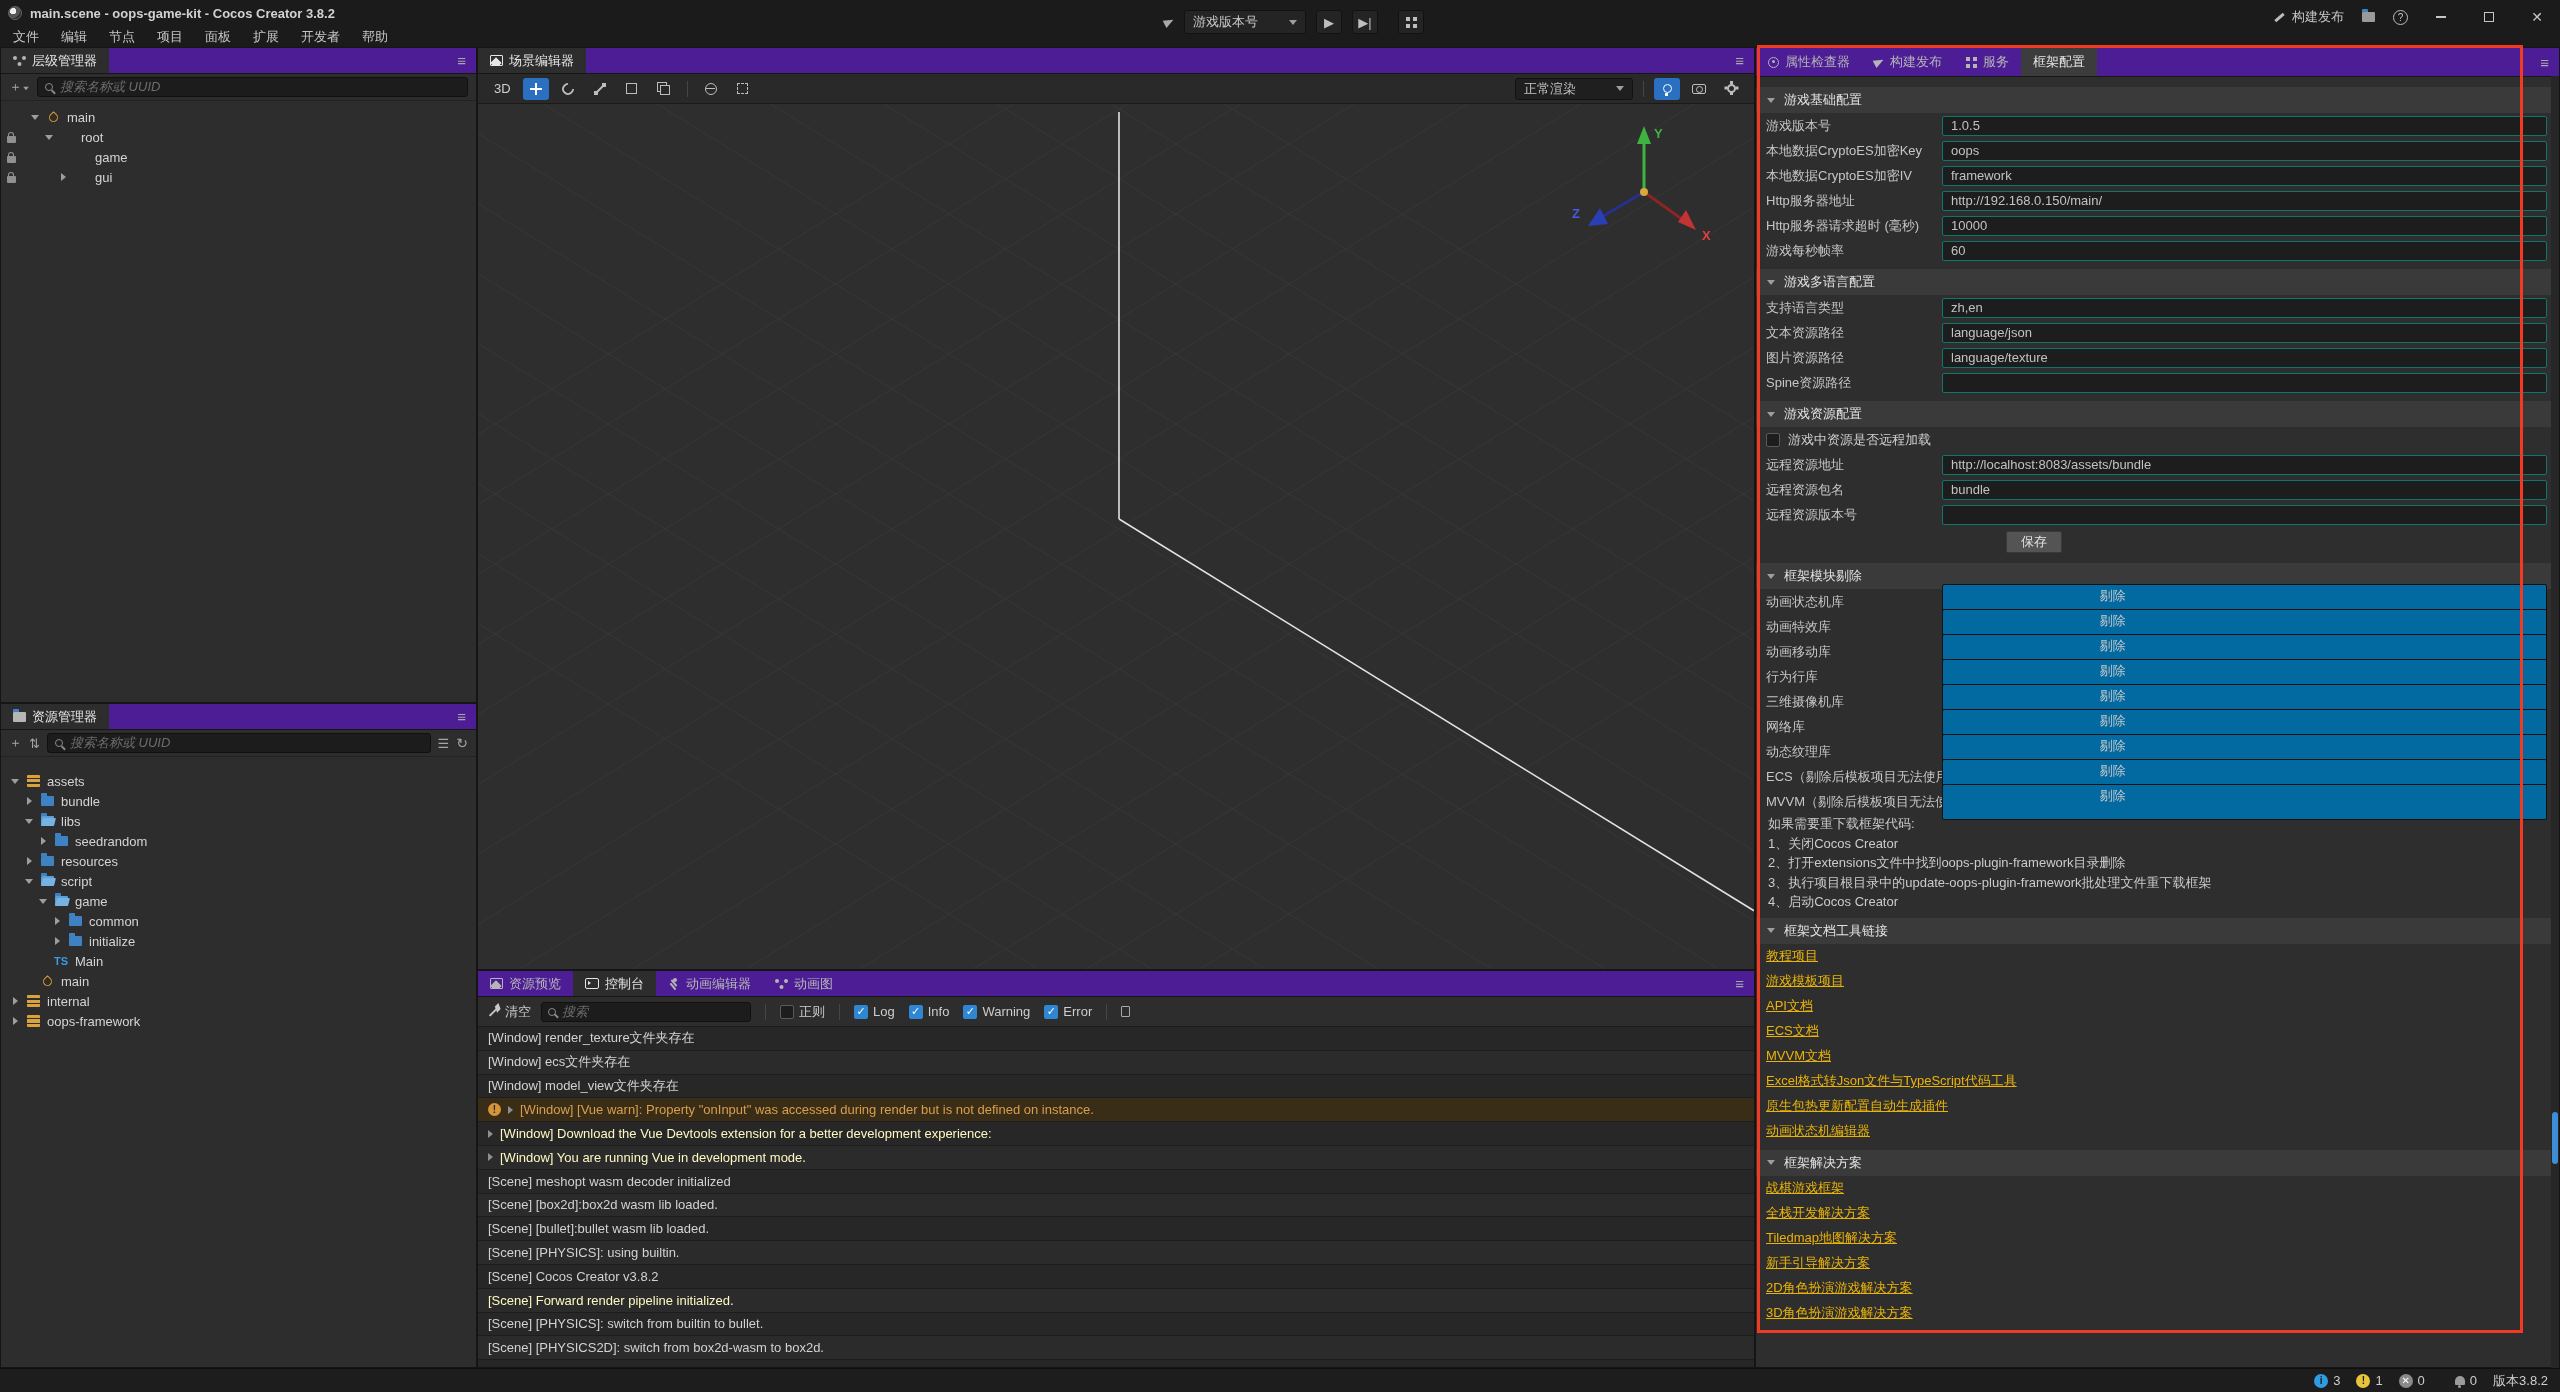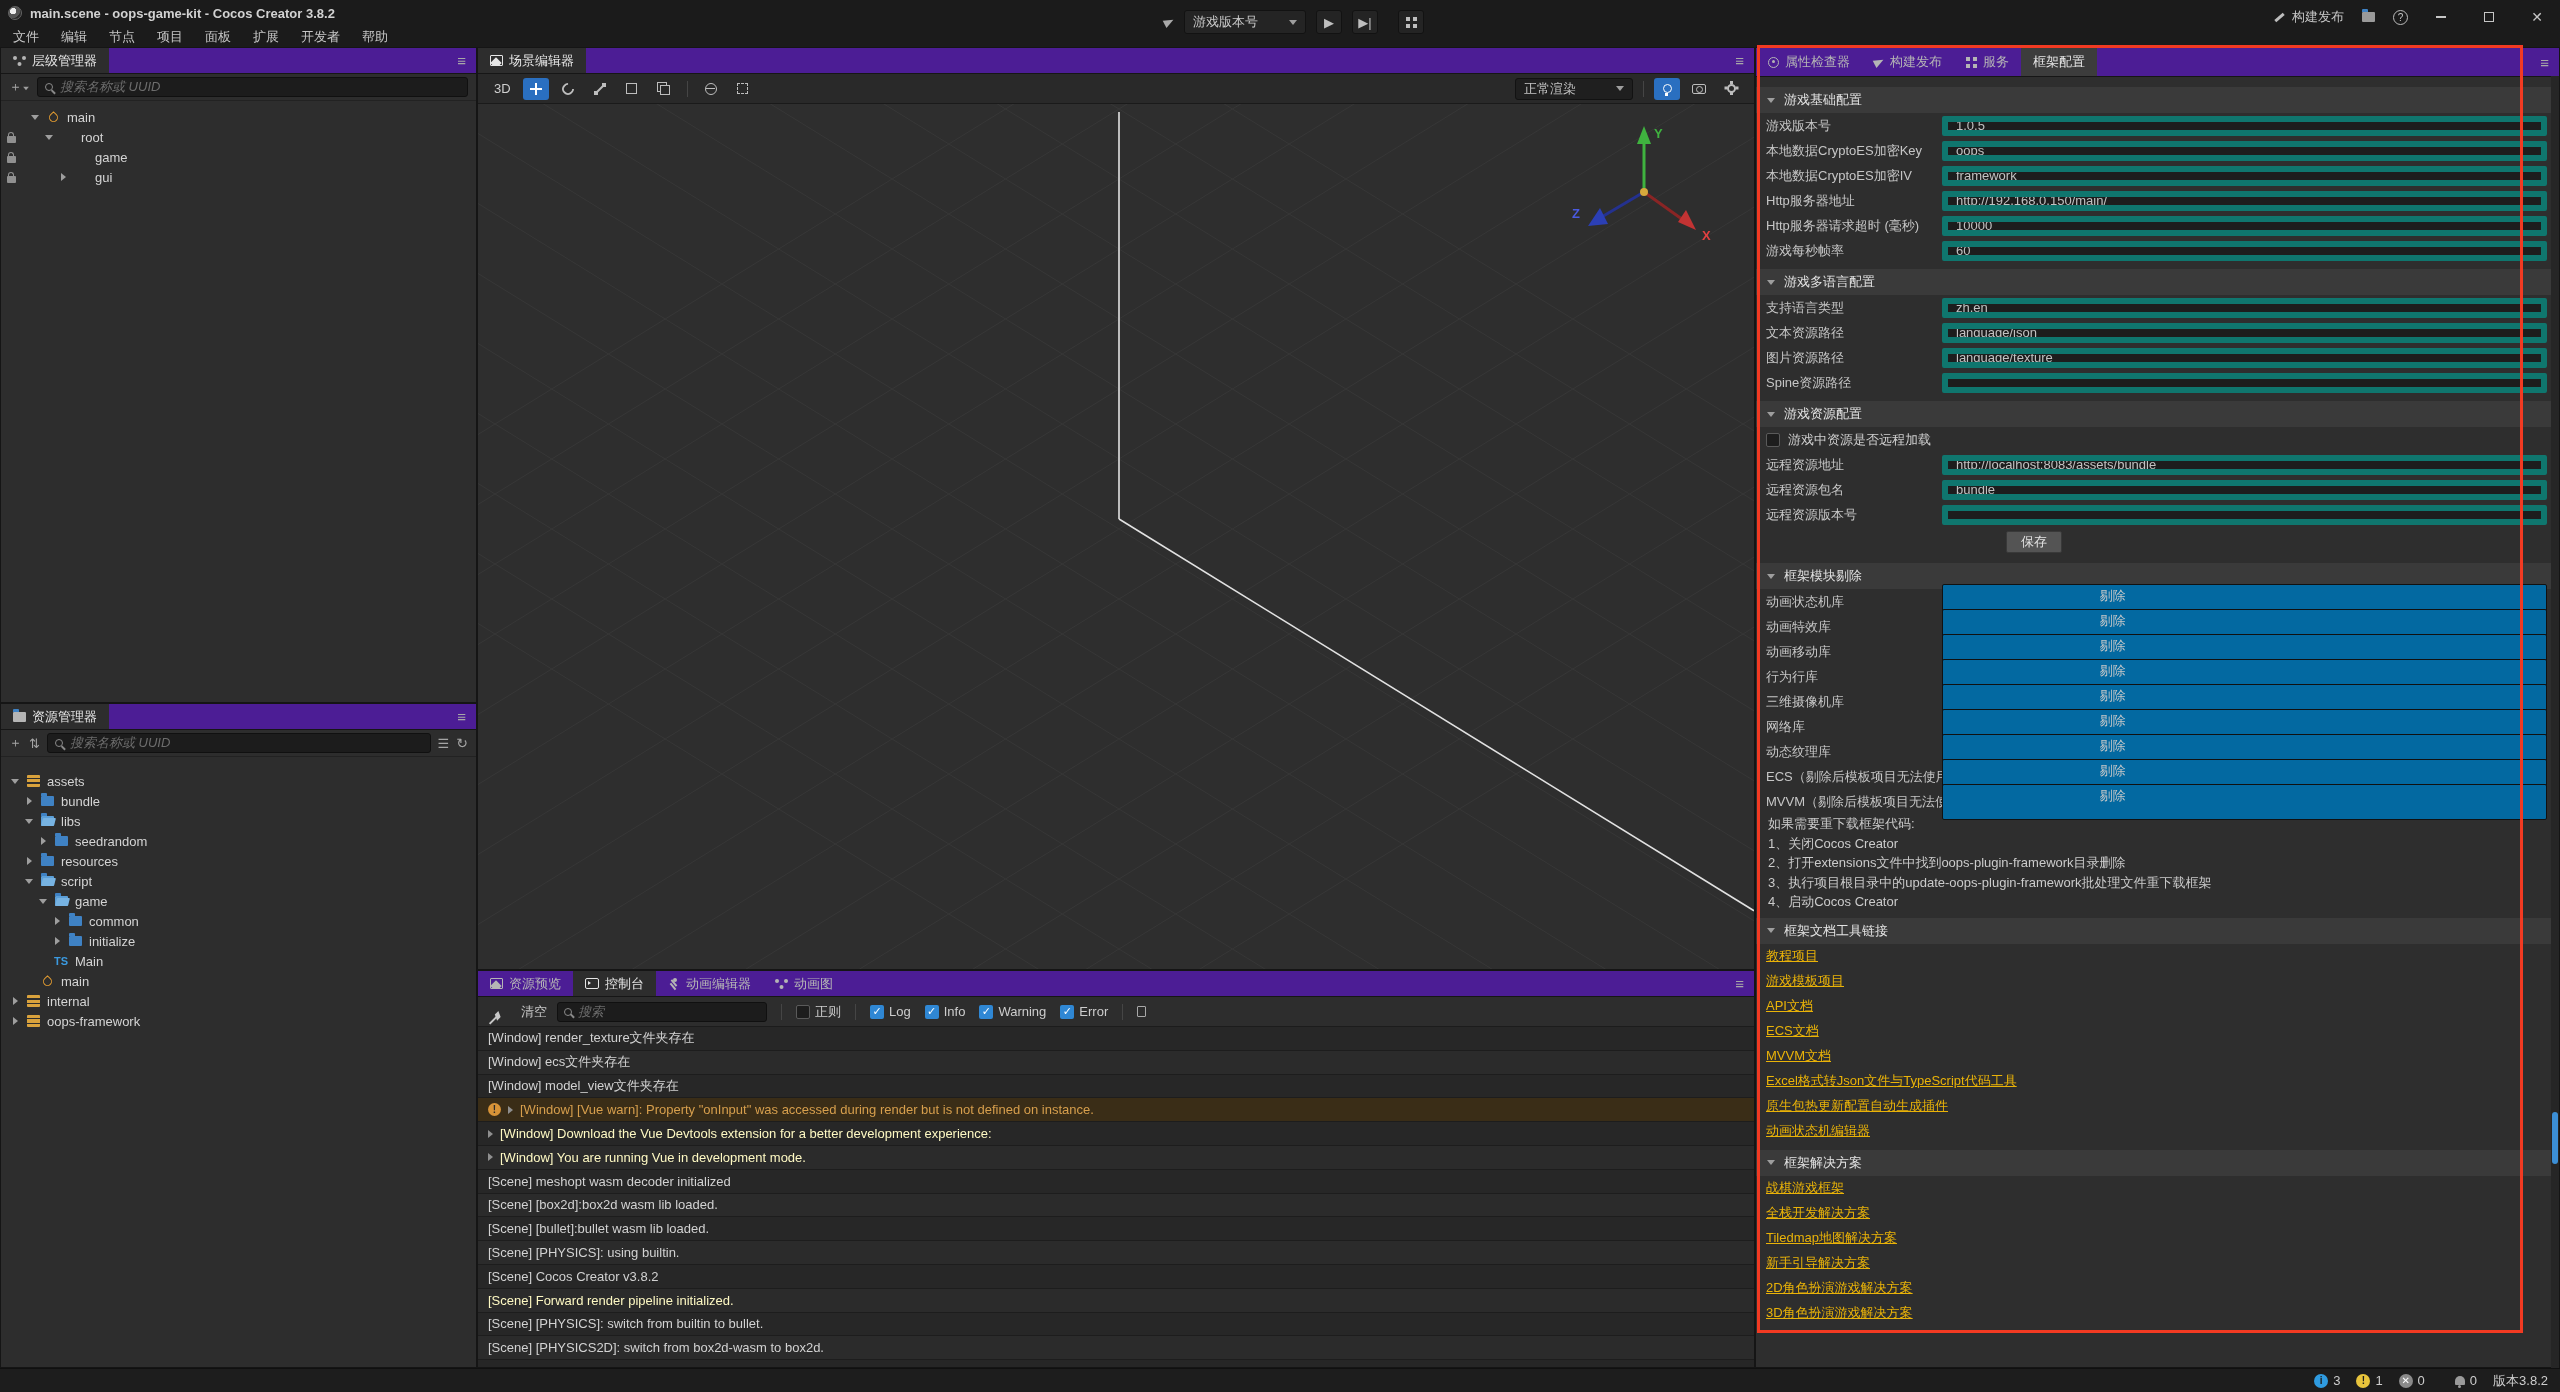--- a/index.html
+++ b/index.html
@@ -109,21 +109,21 @@
   .ic-runner::before { content:""; position:absolute; left:5px; top:0; width:4px; height:4px; border-radius:50%; background:currentColor; }
   .ic-runner::after { content:""; position:absolute; left:2px; top:4px; width:8px; height:2px; background:currentColor; transform:rotate(50deg); box-shadow:2px 3px 0 currentColor; }
   .ic-graph { width:13px; height:11px; position:relative; }
   .ic-graph::before { content:""; position:absolute; left:0; top:1px; width:4px; height:4px; border-radius:50%; background:currentColor; box-shadow:9px 0 0 currentColor, 4.5px 6px 0 currentColor; }
 
   
   #insp-content { position:absolute; left:0; top:29px; right:8px; bottom:0; overflow:hidden; padding-top:4px; }
   .sec-head { height:26px; margin-top:6px; background:#3a3a3a; display:flex; align-items:center; gap:9px; padding:0 11px; color:#e3e3e3; }
   .f-row { height:25px; display:flex; align-items:center; padding:0 4px 0 10px; }
   .f-label { width:176px; flex:none; color:#c6c6c6; white-space:nowrap; overflow:hidden; }
-  .f-input { flex:1; height:20px; background:#1d1d1d; border:6px solid #0f766e; border-radius:2px; display:flex; align-items:center; padding:0 8px; color:#c2c2c2; white-space:nowrap; overflow:hidden; }
+  .f-input { flex:1; height:20px; background:#1d1d1d; border:1px solid #0f766e; border-radius:2px; display:flex; align-items:center; padding:0 8px; color:#c2c2c2; white-space:nowrap; overflow:hidden; }
   .trim-bar { flex:1; height:36px; background:#0369a1; border:1px solid #111; border-radius:2px; position:relative; }
   .trim-bar span { position:absolute; left:26%; top:2px; color:#c8c8c8; }
   .note { line-height:19.6px; height:19.6px; padding-left:12px; color:#cbcbcb; white-space:nowrap; }
   .link-row { height:25px; display:flex; align-items:center; padding-left:10px; }
   .link { color:#eab308; text-decoration:underline; }
   .save-row { height:30px; display:flex; align-items:center; padding-left:250px; }
   .save-btn { height:22px; padding:0 14px; background:#545454; border:1px solid #393939; border-radius:2px; color:#e2e2e2; display:flex; align-items:center; }
   .ic-insp { width:11px; height:11px; border:1.5px solid currentColor; border-radius:50%; position:relative; }
   .ic-insp::after { content:""; position:absolute; left:2.5px; top:2.5px; width:3px; height:3px; border-radius:50%; background:currentColor; }
   .ic-plane { width:0; height:0; border-left:10px solid currentColor; border-top:4px solid transparent; border-bottom:4px solid transparent; transform:rotate(-28deg); }
@@ -510,21 +510,21 @@
         <span class="ic-runner"></span>
         <span>动画编辑器</span>
       </div>
       <div class="ptab">
         <span class="ic-graph"></span>
         <span>动画图</span>
       </div>
       <div class="strip-right">≡</div>
     </div>
   <div class="con-toolbar">
-    <span style="display:flex;align-items:flex-end;gap:22px;color:#c8c8c8">
+    <span style="display:flex;align-items:center;gap:6px;color:#c8c8c8">
       <span class="ic-broom"></span>
       <span>清空</span>
     </span>
     <div class="con-search">
       <span class="sic"></span>
       <span class="ph">搜索</span>
     </div>
     <span class="sep"></span>
     <span class="chk-item">
       <span class="cb off"></span>

